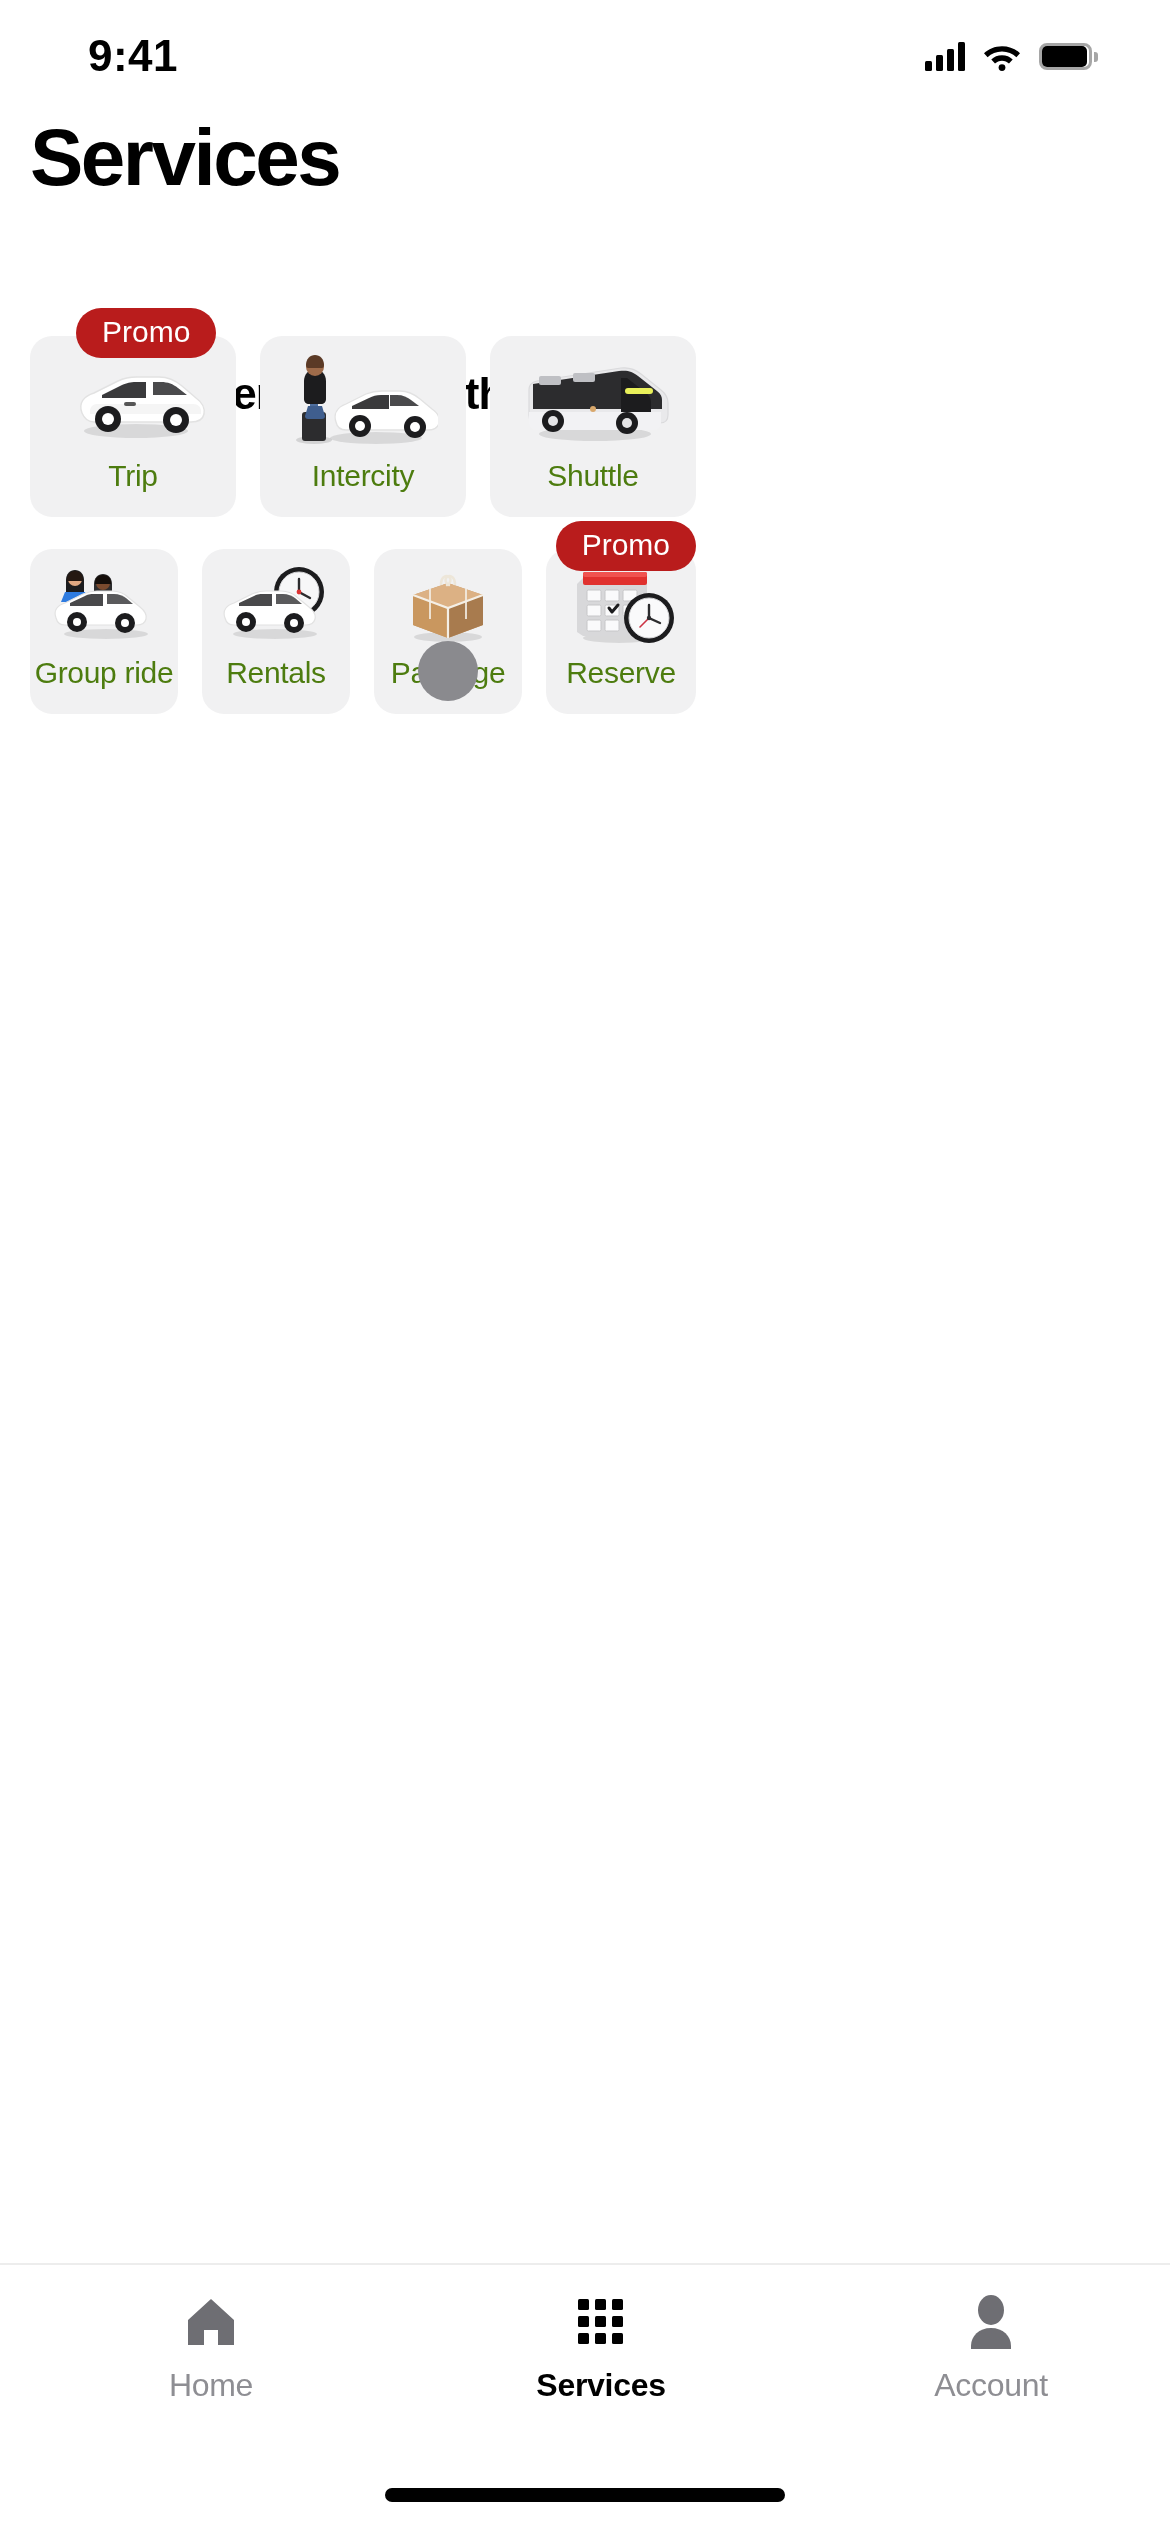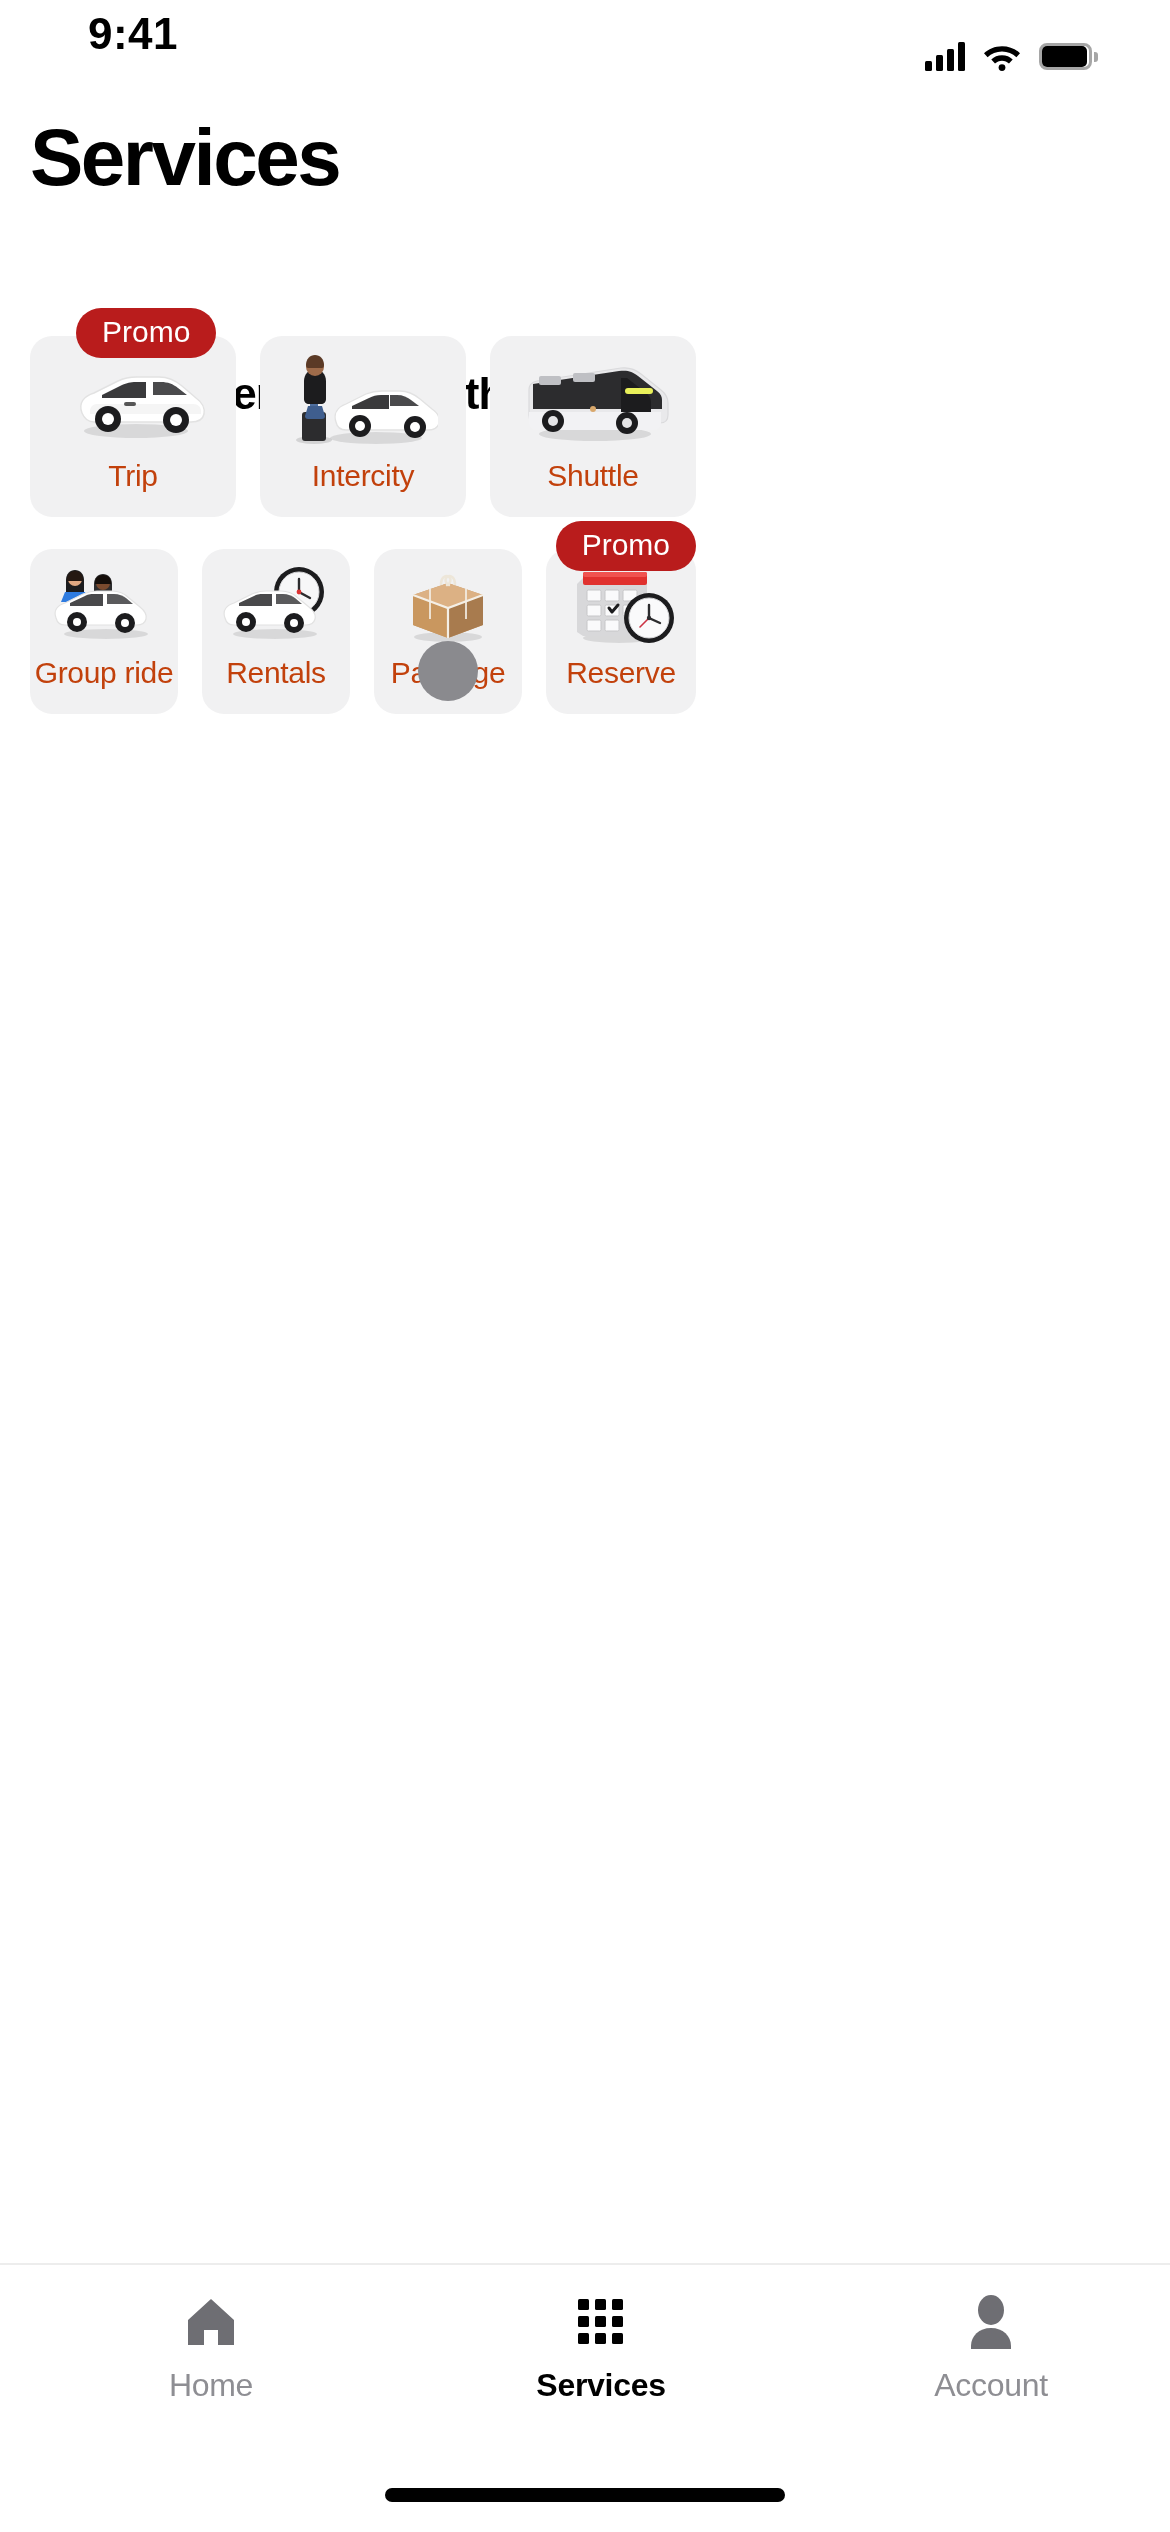--- a/index.html
+++ b/index.html
@@ -8,21 +8,21 @@
     background:#ffffff;
     font-family:"Liberation Sans", sans-serif;
     -webkit-font-smoothing:antialiased;
     overflow:hidden;
   }
   .phone { position:relative; width:1170px; height:2532px; background:#fff; }
 
   
   .statusbar {
     position:absolute; top:0; left:0; width:1170px; height:100px;
-    display:flex; justify-content:space-between;
+    display:flex; align-items:center; justify-content:space-between;
     padding:0 78px 0 88px;
   }
   .status-time {
     font-size:44px; font-weight:600; color:#000;
     letter-spacing:0.5px; line-height:1; padding-top:12px;
   }
   .status-icons { display:flex; align-items:center; gap:18px; padding-top:12px; }
   .icon-cell { display:flex; align-items:flex-end; gap:4px; height:30px; }
   .icon-cell i { display:block; width:7px; background:#000; border-radius:1.5px; }
   .icon-cell i:nth-child(1){ height:10px; }
@@ -69,21 +69,21 @@
     border-radius:22px; overflow:hidden;
     display:flex; flex-direction:column;
     align-items:center; justify-content:flex-end;
   }
   .card-art {
     position:absolute; left:0; right:0; top:0; bottom:54px;
     display:flex; align-items:center; justify-content:center;
   }
   .card-label {
     position:relative; z-index:3;
-    font-size:30px; font-weight:400; color:#c2410c;
+    font-size:30px; font-weight:400; color:#4d7c0f;
     letter-spacing:-0.3px; line-height:1;
     padding-bottom:26px; text-align:center;
   }
   .promo-badge {
     position:absolute; z-index:6;
     top:-28px;
     background:#b91c1c; color:#fff;
     font-size:30px; font-weight:400;
     padding:9px 26px 11px; border-radius:28px;
     line-height:1; white-space:nowrap;

